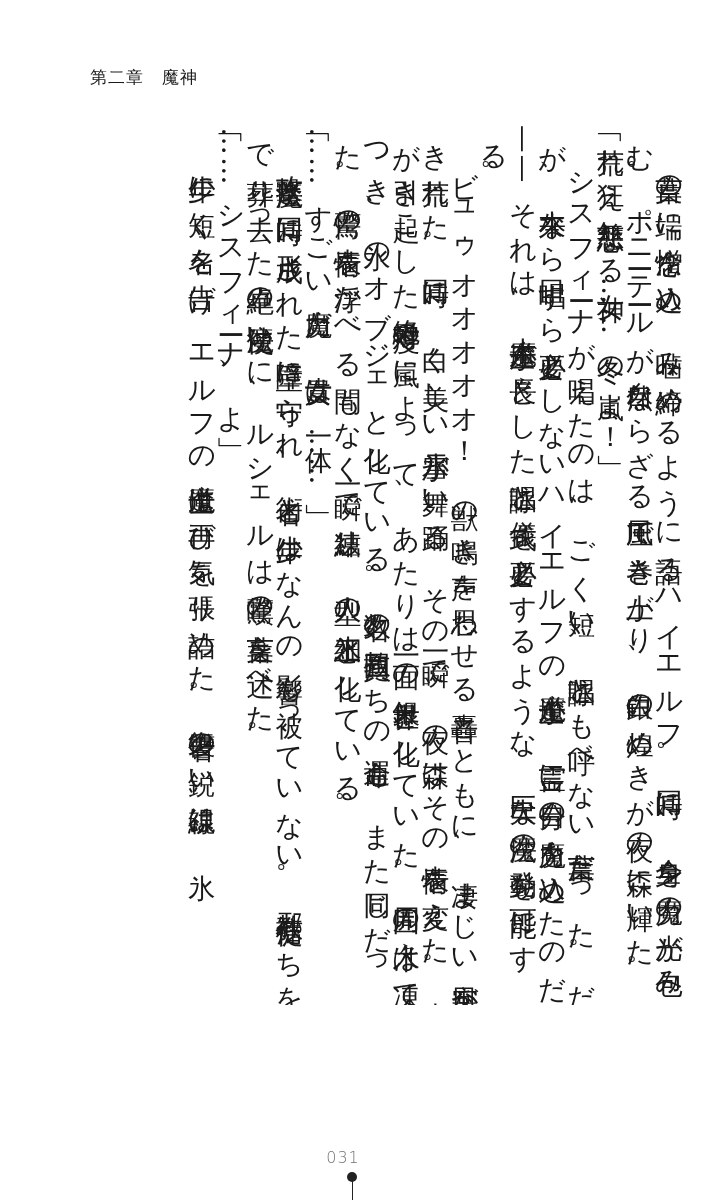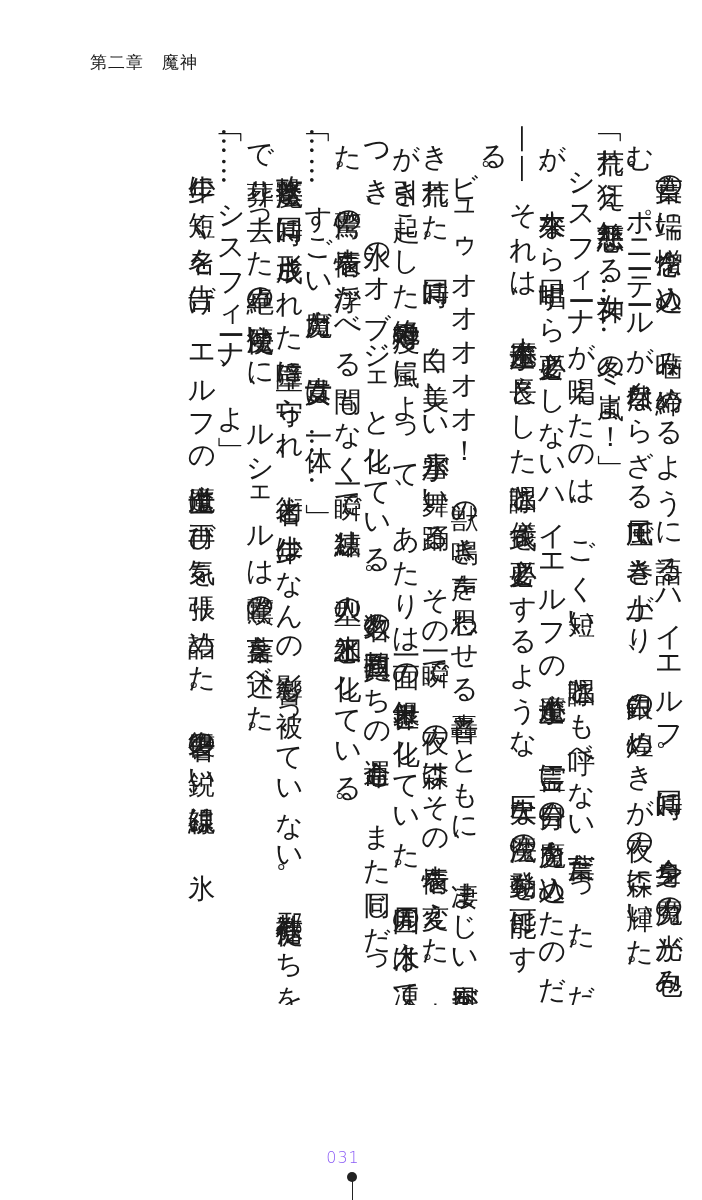--- a/index.html
+++ b/index.html
@@ -11,21 +11,21 @@
       width: 702px;
       height: 1200px;
       position: relative;
       overflow: hidden;
       color: #1a1a1a;
       font-family: "DejaVu Serif", "Liberation Serif", serif;
     }
     .running-head {
       position: absolute;
       left: 90px;
-      top: 51px;
+      top: 66px;
       font-size: 17px;
       letter-spacing: 1px;
       white-space: pre;
     }
     .body-text {
       position: absolute;
       right: 18px;
       top: 125px;
       height: 880px;
       width: 600px;
@@ -46,21 +46,21 @@
     .para.quote { text-indent: 0; }
     .folio {
       position: absolute;
       left: 0;
       width: 686px;
       top: 1148px;
       text-align: center;
       font-family: "DejaVu Sans", "Liberation Sans", sans-serif;
       font-size: 16px;
       font-weight: 300;
-      color: #8b5cf6;
+      color: #737373;
       letter-spacing: 1px;
     }
     .folio-ornament {
       position: absolute;
       left: 347px;
       top: 1172px;
       width: 10px;
       height: 28px;
     }
     .folio-dot {

